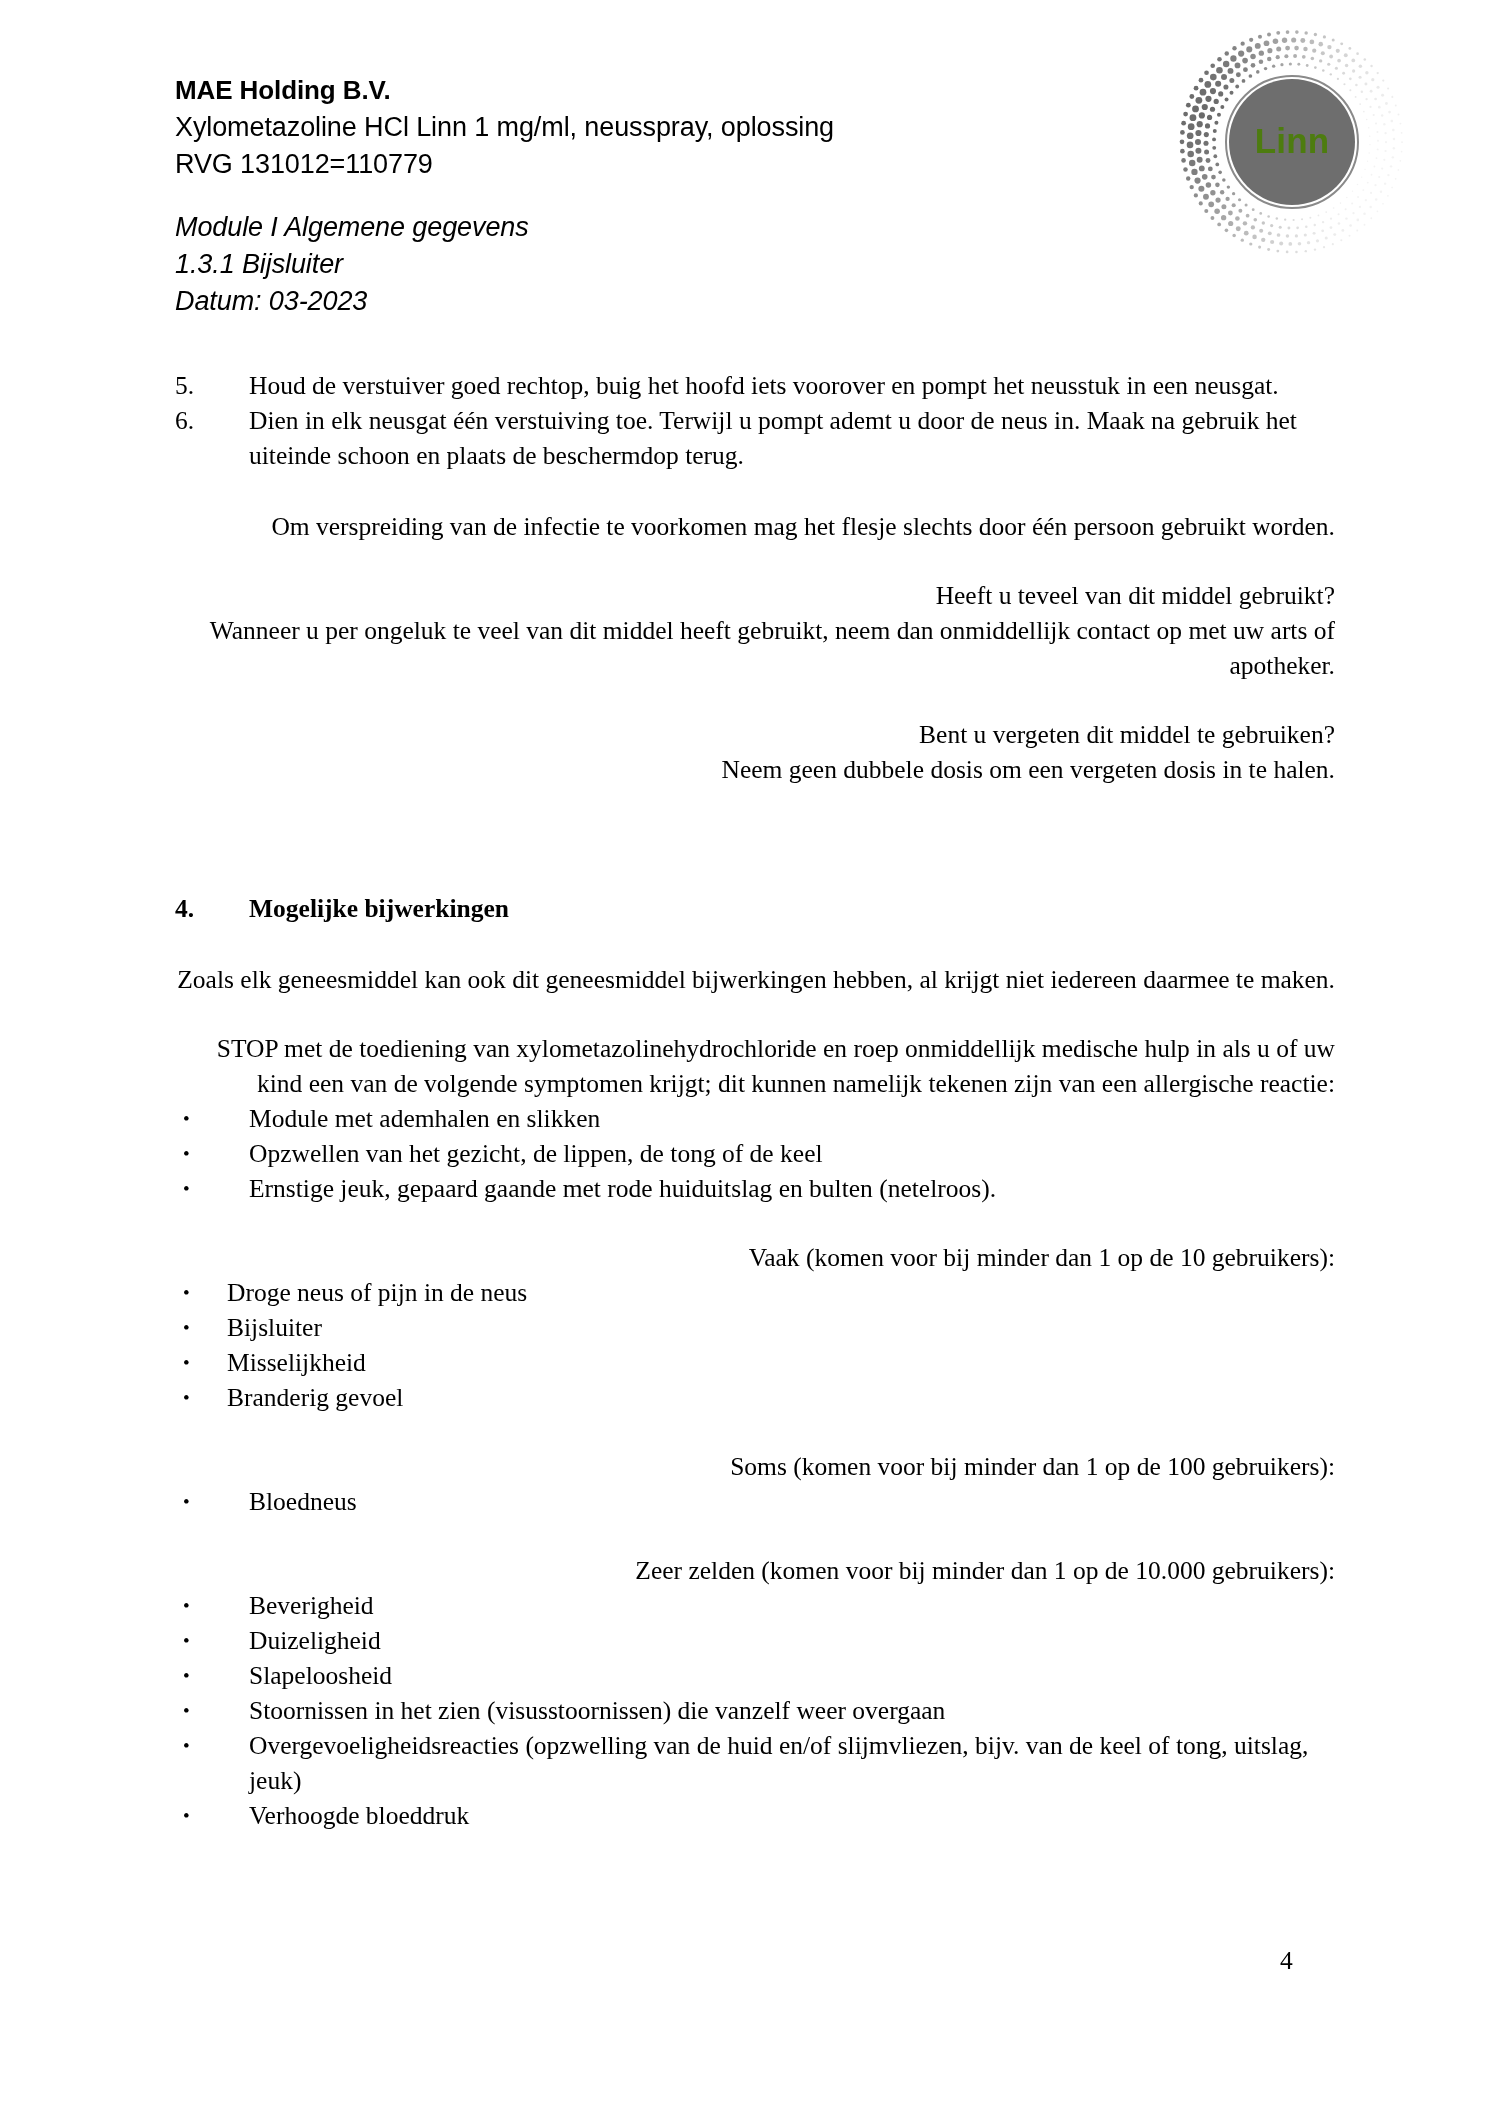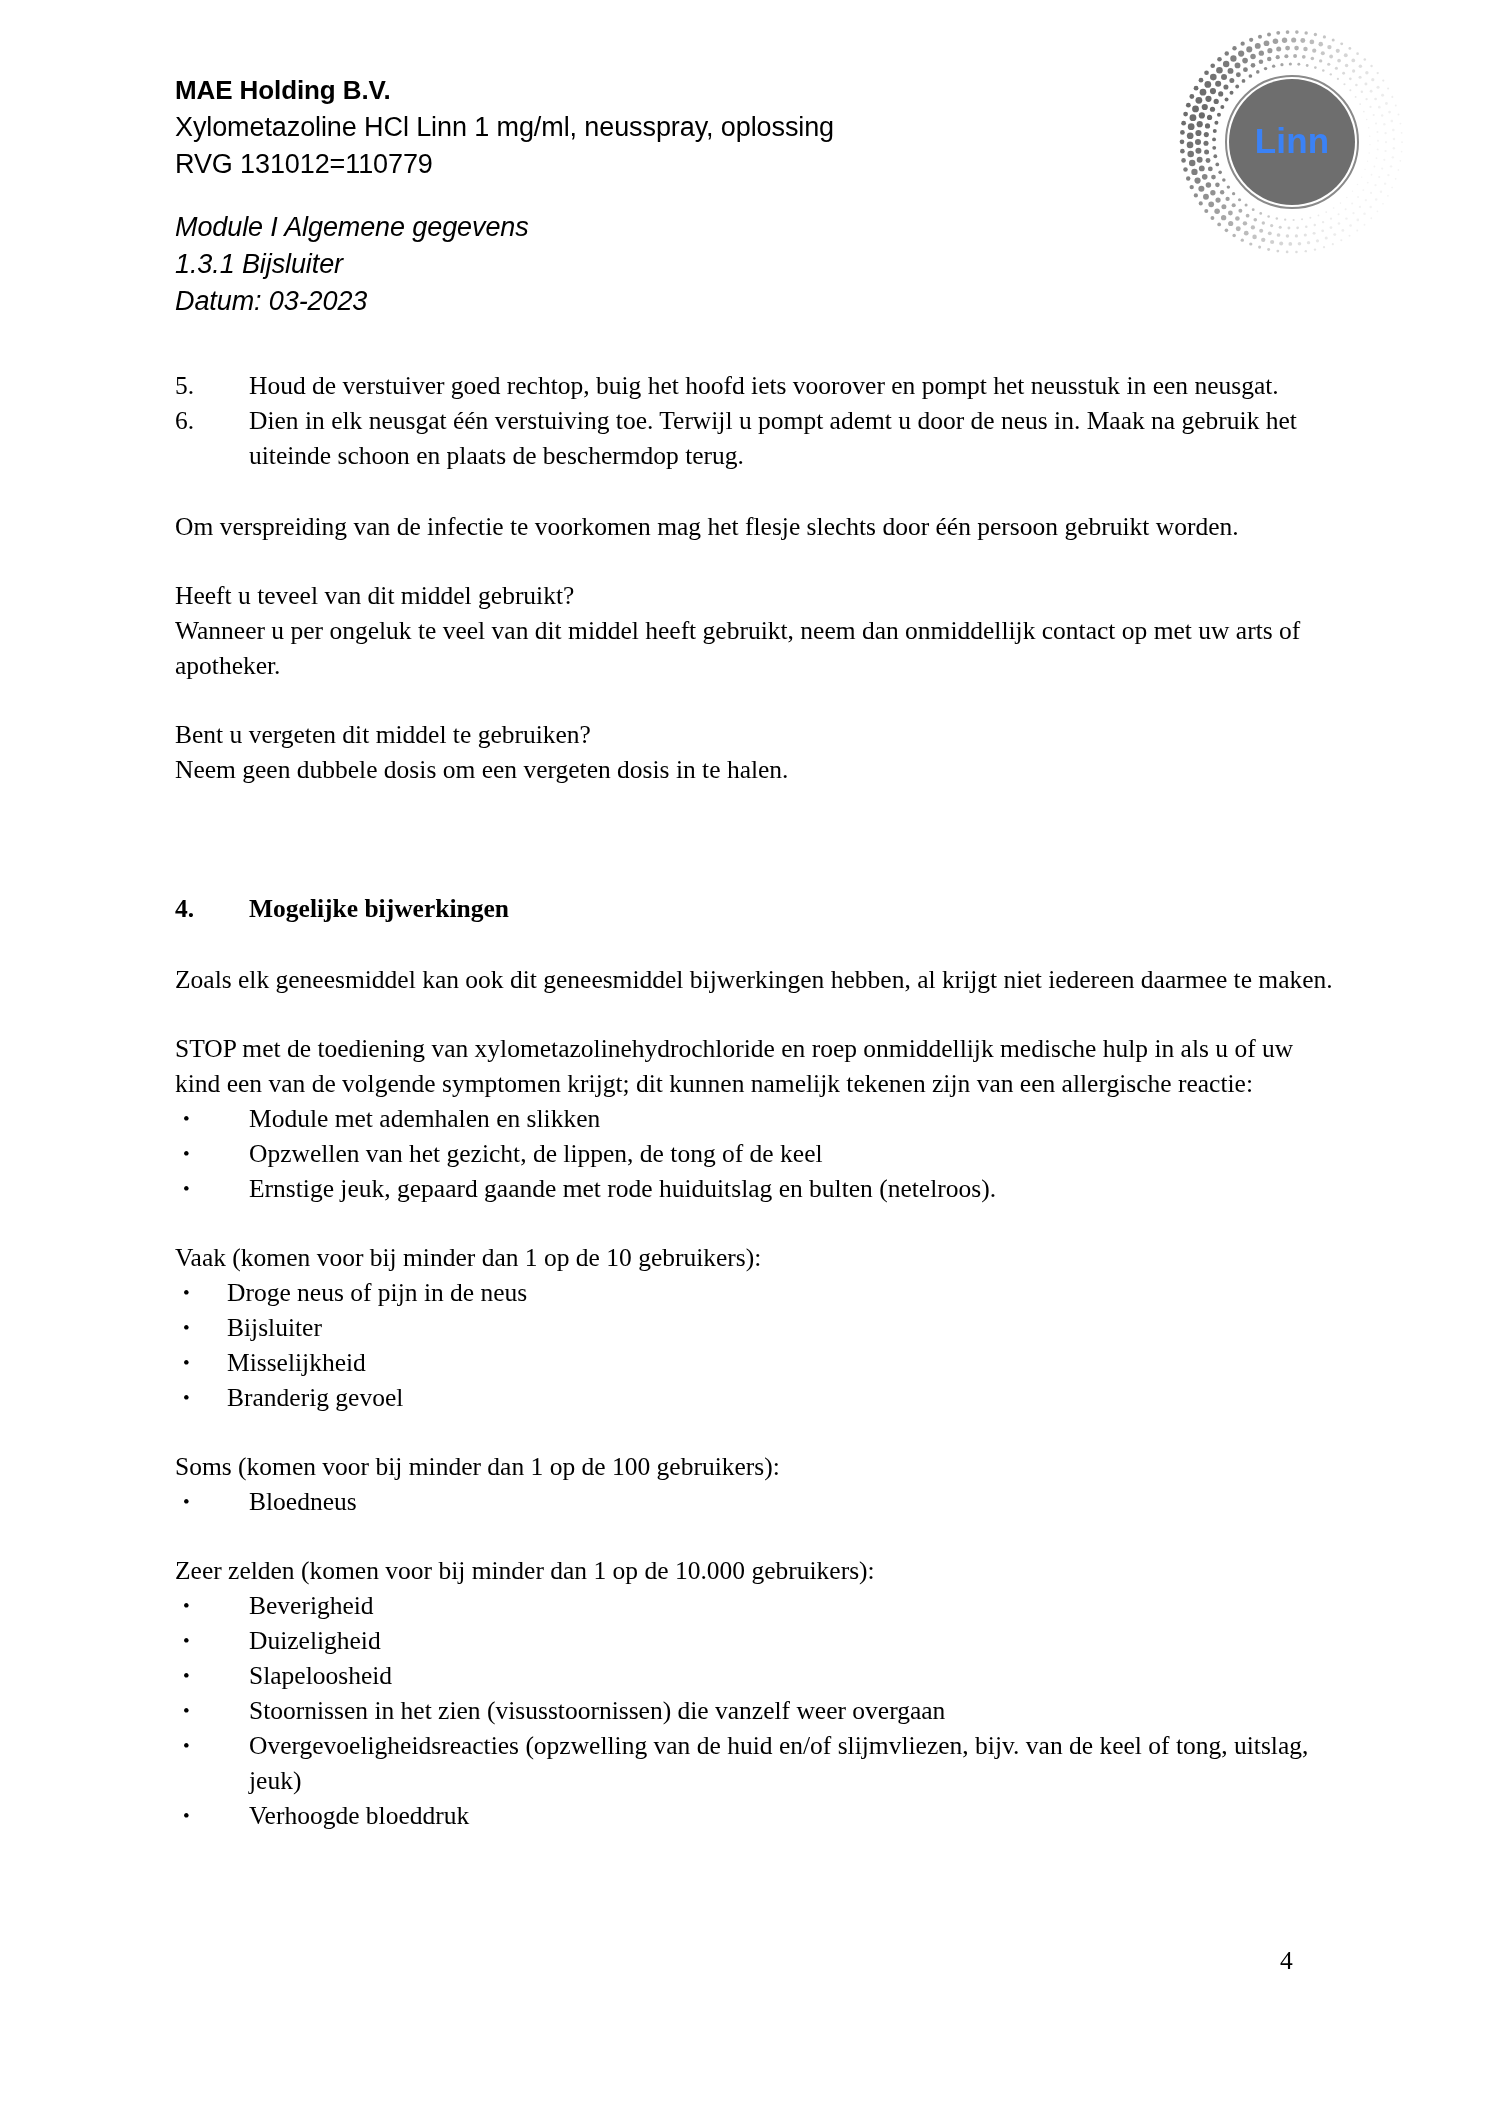--- a/index.html
+++ b/index.html
@@ -56,37 +56,37 @@
   .logo svg { display: block; width: 228px; height: 228px; }
   .logo-text {
     position: absolute;
     left: 0; right: 0;
     top: 50%;
     transform: translateY(-52%);
     text-align: center;
     font-family: "Liberation Sans", "DejaVu Sans", sans-serif;
     font-size: 35px;
     font-weight: bold;
-    color: #3b82f6;
+    color: #4d7c0f;
     letter-spacing: 0.2px;
   }
 
   
   .body {
     position: absolute;
     left: 175px;
     top: 368px;
     width: 1160px;
     font-size: 25.5px;
     line-height: 35px;
   }
 
   p.para {
     margin: 0;
-    text-align: left;
+    text-align: right;
   }
   .gap-sm  { height: 34px; }
   .gap-md  { height: 36px; }
   .gap-lg  { height: 70px; }
 
   b.bold-head { font-weight: normal; }
 
   
   .numlist { margin: 0; padding: 0; }
   .numitem {

